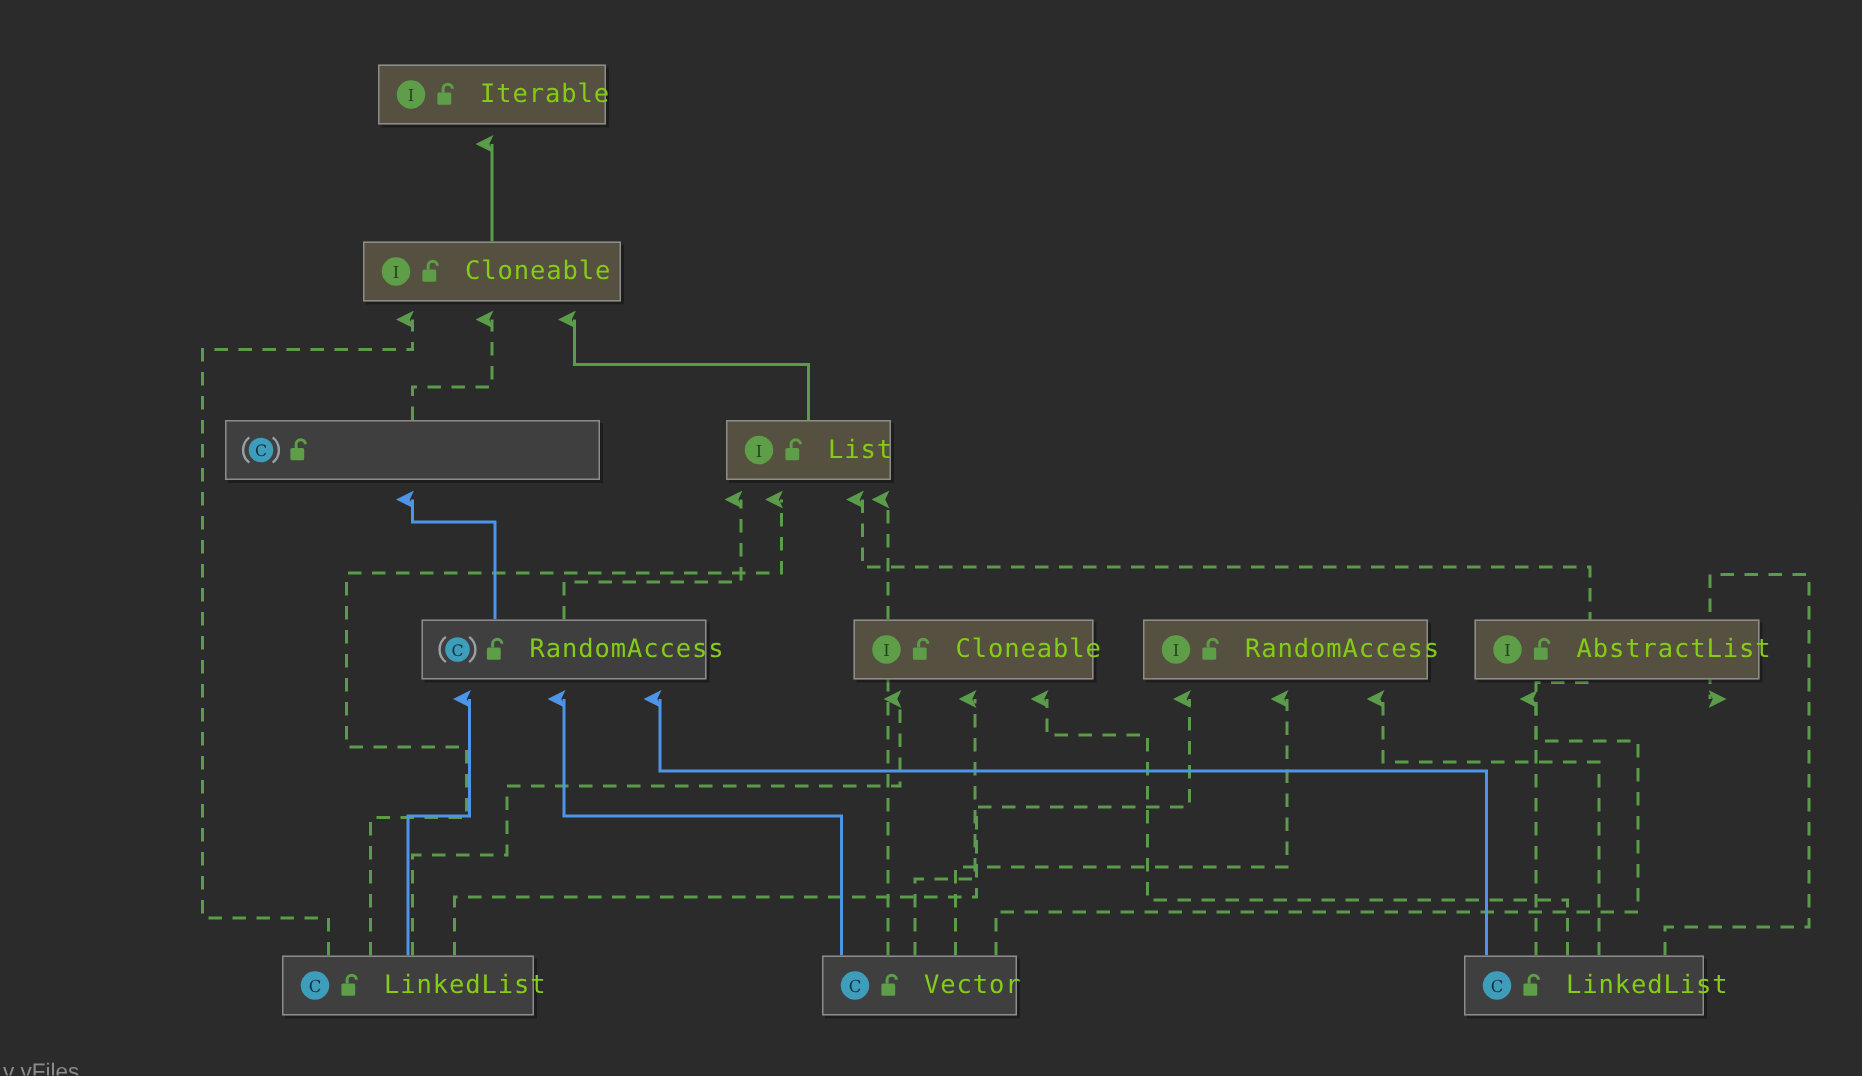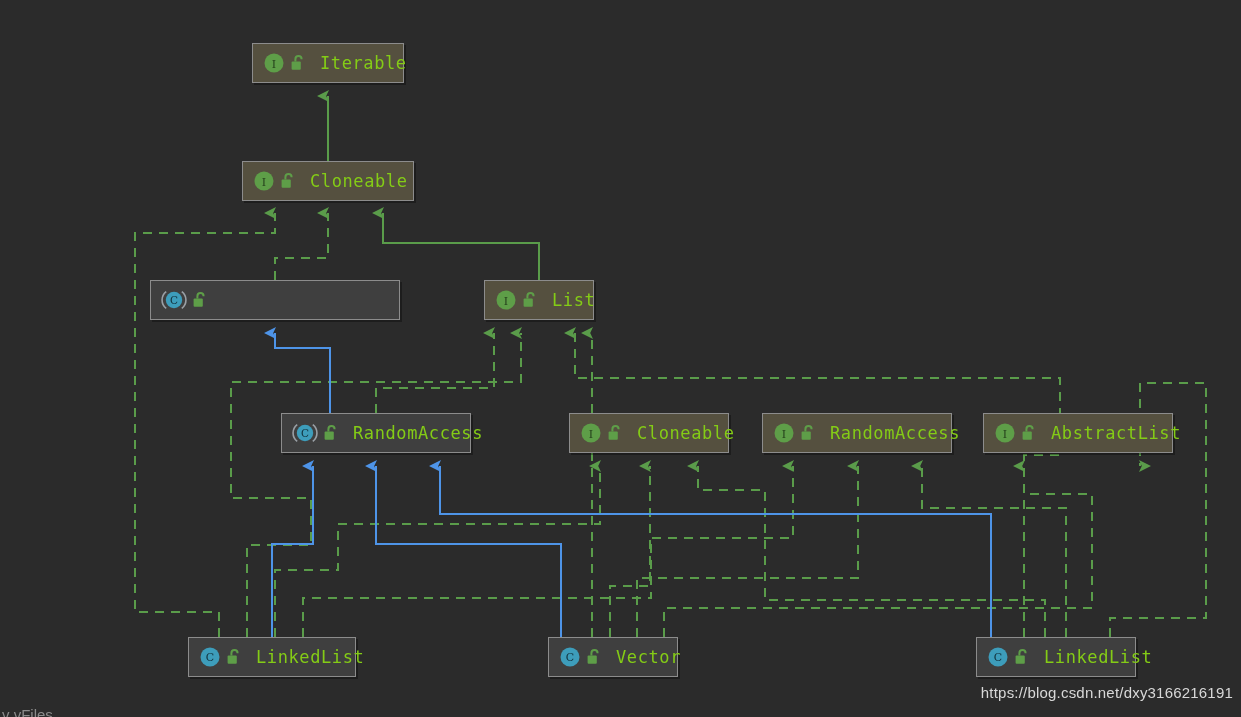--- a/index.html
+++ b/index.html
@@ -264,15 +264,14 @@
           <text x="11" y="15.2" text-anchor="middle" font-size="11" font-family="DejaVu Serif, Liberation Serif, serif" fill="#12313c">C</text>
         </svg>
         <svg class="lock-ic" width="16" height="18" viewBox="0 0 16 18">
           <path d="M5.4 7.6 V5.2 a3.1 3.1 0 0 1 6.2 0" stroke="#5e9e48" stroke-width="2" fill="none"></path>
           <rect x="1.6" y="7.6" width="9.2" height="8.2" rx="1" fill="#5e9e48"></rect>
         </svg>
         <span class="node-label">LinkedList</span>
       </div>
     </div>
 
-  <div class="watermark">https://blog.csdn.net/dxy3166216191</div>
   <div class="corner-text">v vFiles</div>
 </div>
 
 </body></html>

